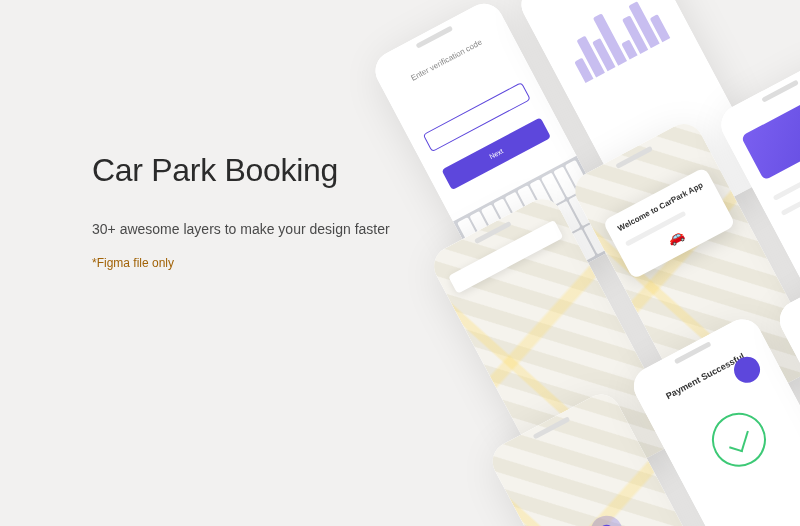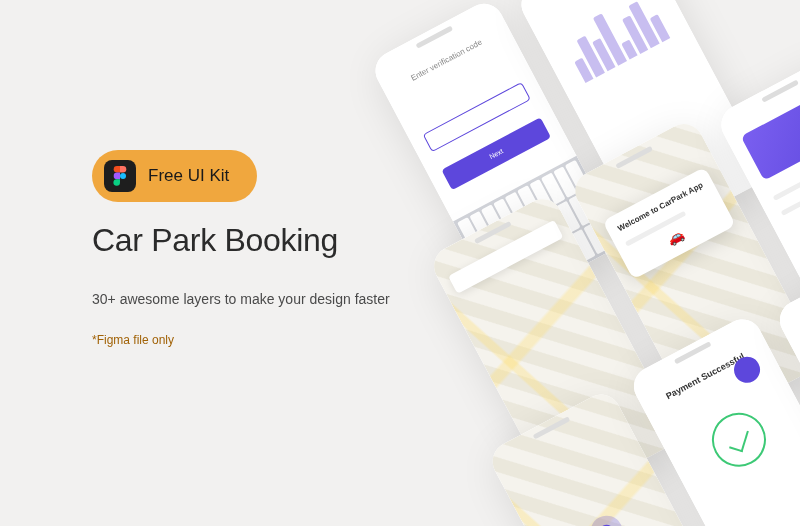--- a/index.html
+++ b/index.html
@@ -2,21 +2,21 @@
 <html><head>
 <meta charset="utf-8">
 <style>
 *{margin:0;padding:0;box-sizing:border-box}
 body{width:800px;height:526px;background:#f2f1f0;font-family:-apple-system,BlinkMacSystemFont,'Segoe UI',sans-serif;position:relative;overflow:hidden}
 .content{position:absolute;left:92px;top:150px;z-index:10}
 .badge{display:inline-flex;align-items:center;background:#f0a73e;border-radius:28px;padding:10px 28px 10px 12px;margin-bottom:18px}
 .badge-icon{width:32px;height:32px;background:#1e1e1e;border-radius:8px;display:flex;align-items:center;justify-content:center;margin-right:12px}
 .badge-text{font-size:17px;font-weight:500;color:#1a1a1a}
 .title{font-size:32px;line-height:1.28;color:#2b2b2b;font-weight:500;margin-bottom:30px;letter-spacing:-0.3px}
-.subtitle{font-size:14px;color:#4a4a4a;margin-bottom:26px}
+.subtitle{font-size:14px;color:#4a4a4a;margin-bottom:19px}
 .note{font-size:12px;color:#a16207}
 .mockups{position:absolute;right:-180px;top:-60px;width:600px;height:650px;transform:rotate(-28deg);z-index:1}
 .phone{position:absolute;width:140px;height:280px;background:#fff;border-radius:20px;box-shadow:0 8px 40px rgba(0,0,0,0.1);overflow:hidden}
 .phone::before{content:"";position:absolute;top:6px;left:50%;transform:translateX(-50%);width:40px;height:5px;background:#ddd;border-radius:3px;z-index:5}
 .p1{top:0;left:120px}
 .p2{top:10px;left:280px}
 .p3{top:200px;left:80px}
 .p4{top:200px;left:240px}
 .p5{top:210px;left:400px}
 .p6{top:400px;left:40px}
@@ -38,32 +38,20 @@
 .bars{display:flex;align-items:flex-end;gap:3px;height:60px;margin:20px 8px}
 .bar{flex:1;background:#c8bef0;border-radius:2px 2px 0 0}
 .card-purple{background:linear-gradient(135deg,#7a5ff0,#5d47dc);height:50px;border-radius:6px;margin-bottom:12px}
 .line{height:5px;background:#eee;border-radius:3px;margin:6px 0}
 .popup{position:absolute;top:50px;left:12px;right:12px;background:#fff;border-radius:8px;padding:10px;box-shadow:0 4px 20px rgba(0,0,0,0.15);z-index:5}
 </style>
 </head>
 <body>
 
 <div class="content">
-  <div class="badge">
-    <div class="badge-icon">
-      <svg width="14" height="20" viewBox="0 0 14 20">
-        <circle cx="10" cy="10" r="3" fill="#19bcfe"></circle>
-        <path d="M4 0h3v6.6H4a3.3 3.3 0 110-6.6z" fill="#f24e1e"></path>
-        <path d="M7 0h3a3.3 3.3 0 110 6.6H7V0z" fill="#ff7262"></path>
-        <path d="M4 6.6h3v6.6H4a3.3 3.3 0 110-6.6z" fill="#a259ff"></path>
-        <path d="M4 13.2h3v3.3A3.3 3.3 0 114 13.2z" fill="#0acf83"></path>
-      </svg>
-    </div>
-    <span class="badge-text">Free UI Kit</span>
-  </div>
   <h1 class="title">
     <span>Car Park Booking</span><br>
   </h1>
   <p class="subtitle">30+  awesome layers to make your design faster</p>
   <p class="note">*Figma file only</p>
 </div>
 
 <div class="mockups">
 
   <div class="phone p1">

